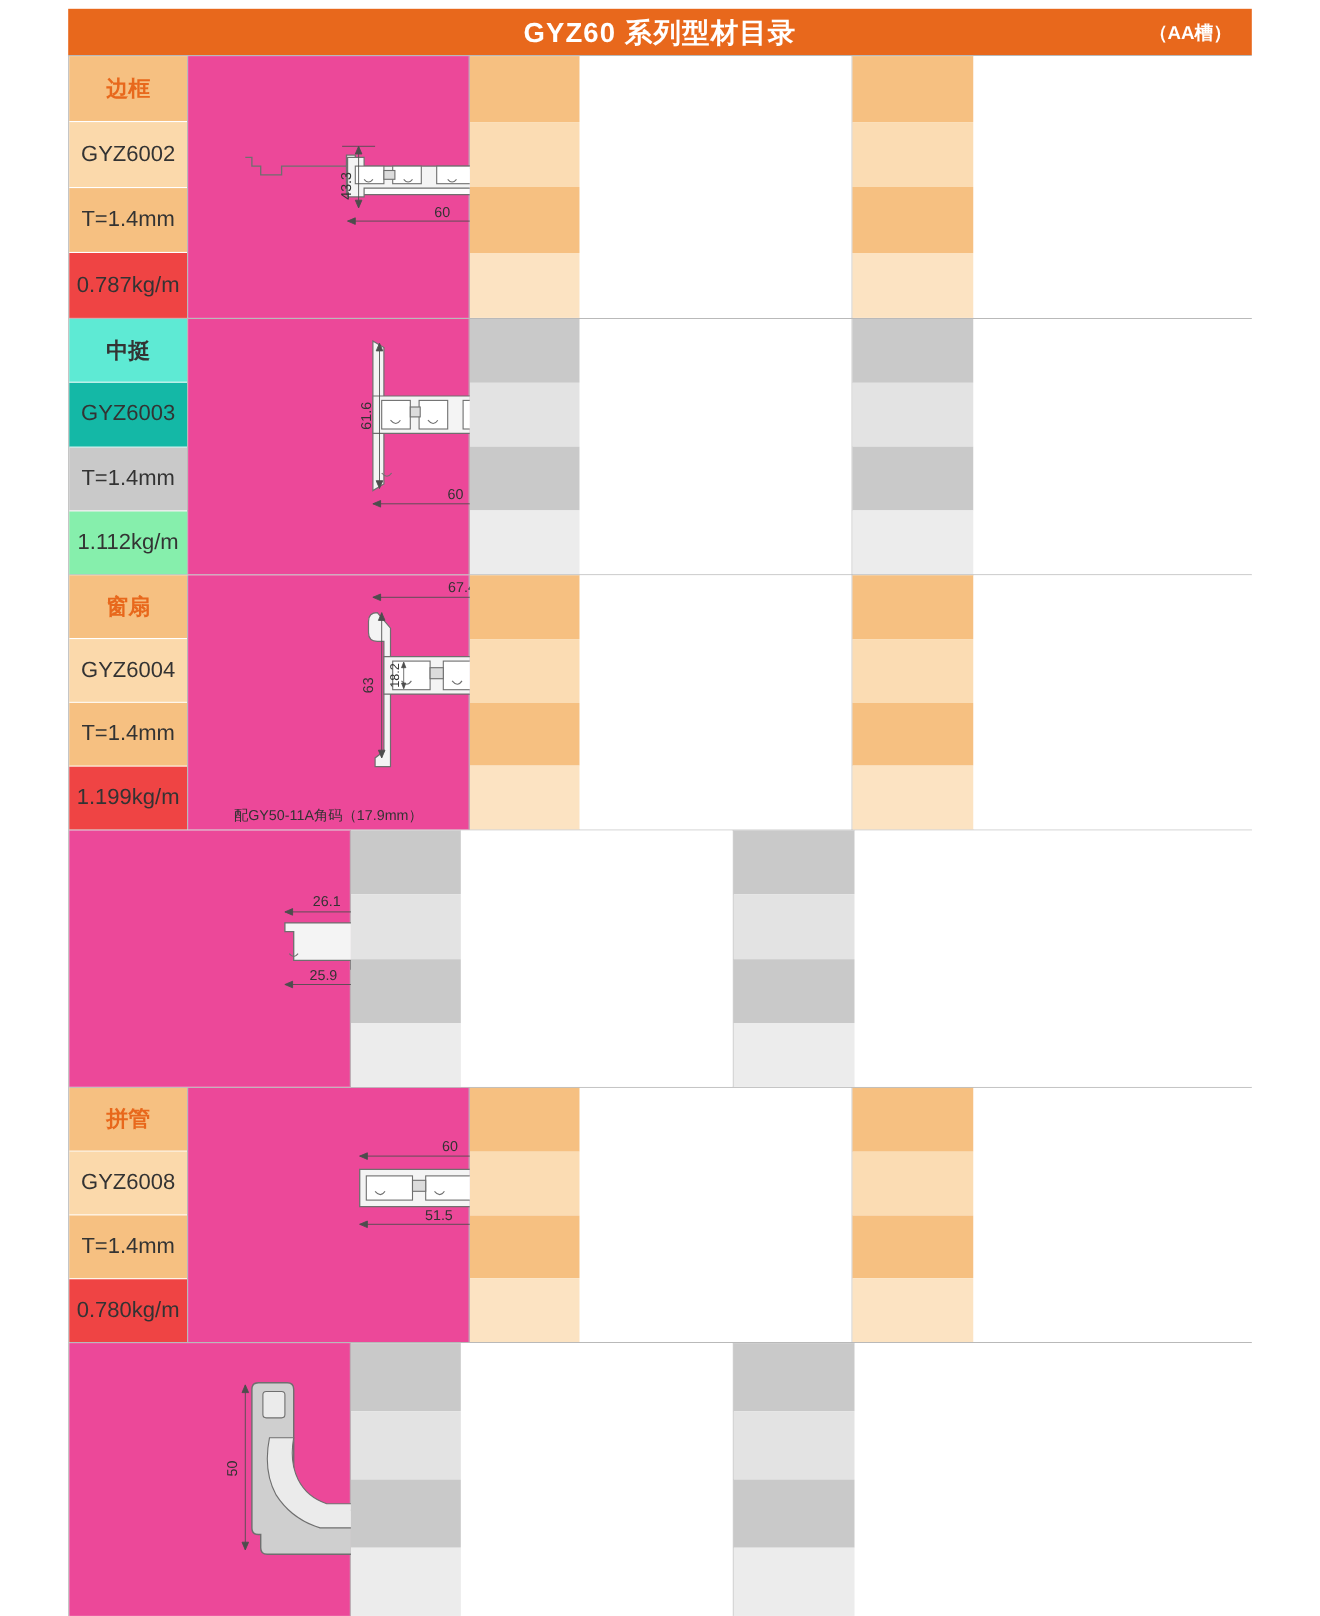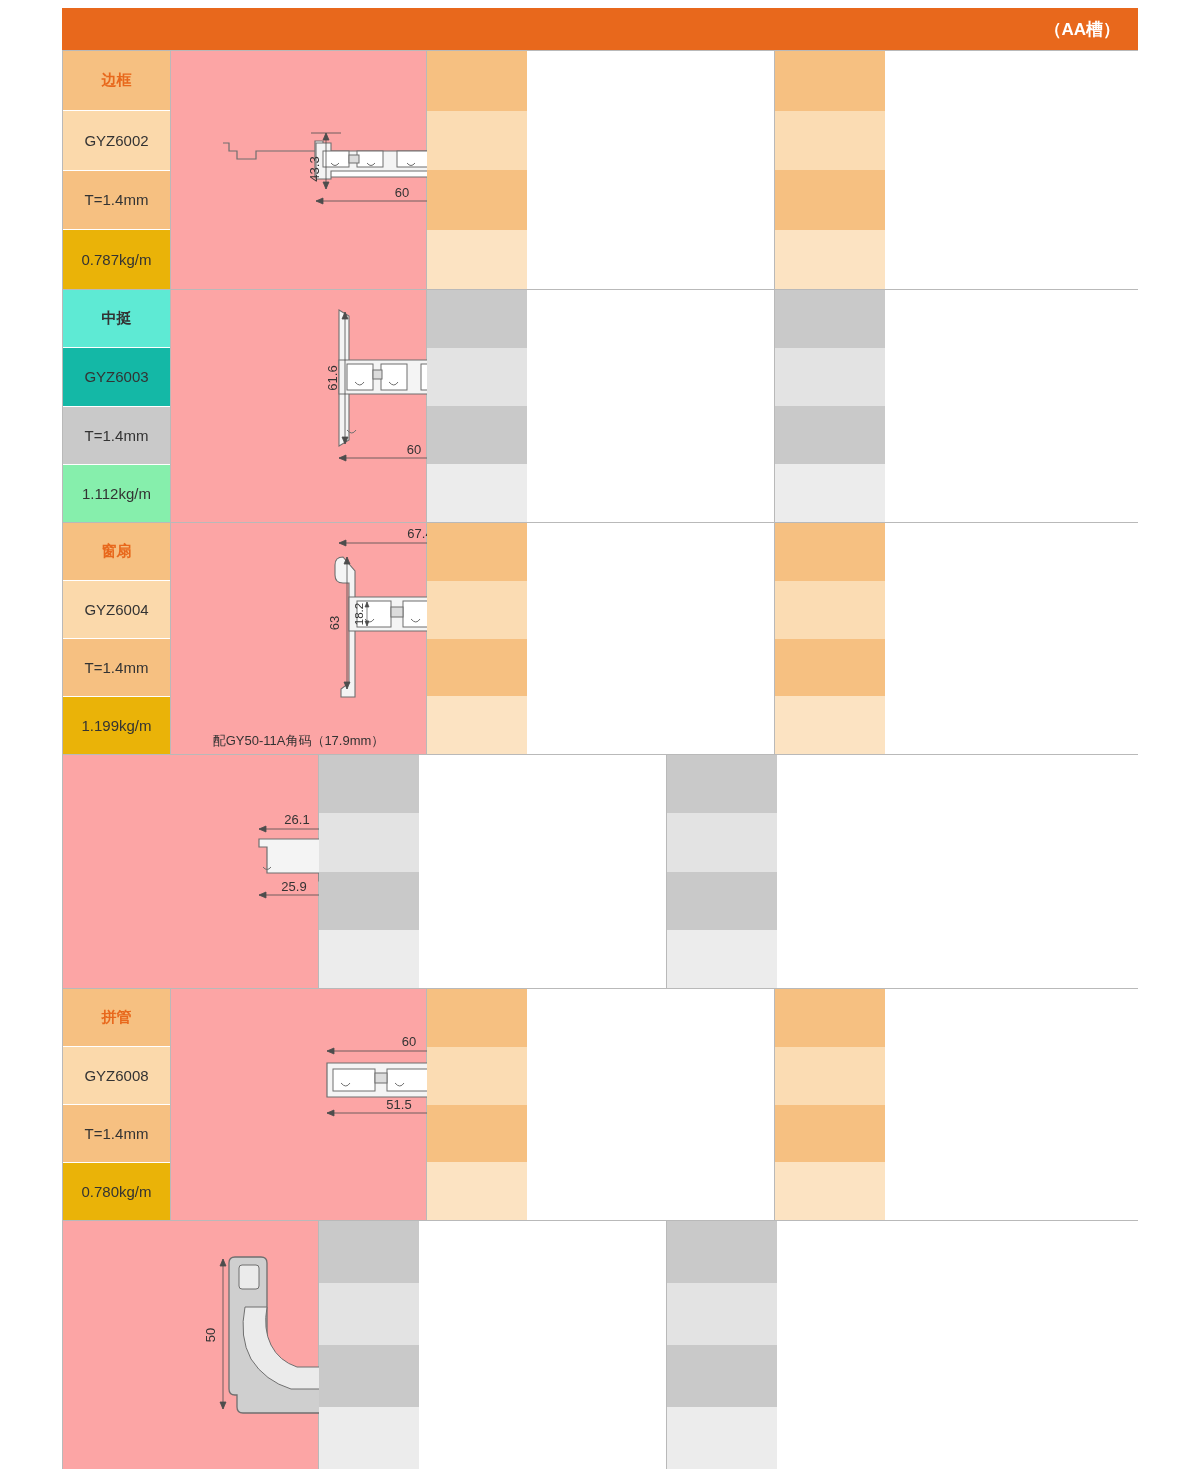--- a/index.html
+++ b/index.html
@@ -68,33 +68,33 @@
     flex: 0 0 108px;
     border-right: 1px solid #b9b9b9;
     display: flex;
     flex-direction: column;
   }
   .lbl {
     flex: 1 1 0;
     display: flex;
     align-items: center;
     justify-content: center;
-    font-size: 15px;
+    font-size: 20px;
     color: #333;
     border-bottom: 1px solid #ffffff;
   }
   .lbl:last-child { border-bottom: none; }
   .lbl.name { font-weight: bold; }
 
   .col-draw {
     width: 256px;
     flex: 0 0 256px;
     border-right: 1px solid #b9b9b9;
     position: relative;
-    background: #fca5a5;
+    background: #ec4899;
   }
   .col-mid {
     width: 348px;
     flex: 0 0 348px;
     border-right: 1px solid #b9b9b9;
     display: flex;
   }
   .col-right {
     flex: 1 1 auto;
     display: flex;
@@ -106,21 +106,21 @@
     flex-direction: column;
   }
   .stripe-col.wide { width: 110px; flex: 0 0 110px; }
   .blank-col { flex: 1 1 auto; background: #ffffff; }
   .stripe { flex: 1 1 0; }
 
   
   .orange .lbl.name { background: #f6c081; color: #e8681c; font-weight: bold; }
   .orange .lbl.code { background: #fbd9ab; }
   .orange .lbl.thick { background: #f6c081; }
-  .orange .lbl.weight { background: #eab308; }
+  .orange .lbl.weight { background: #ef4444; }
   .orange .stripe:nth-child(1) { background: #f6c081; }
   .orange .stripe:nth-child(2) { background: #fbdcb3; }
   .orange .stripe:nth-child(3) { background: #f6c081; }
   .orange .stripe:nth-child(4) { background: #fce3c2; }
 
   
   .gray .lbl.name { background: #5eead4; color: #333; font-weight: bold; }
   .gray .lbl.code { background: #14b8a6; }
   .gray .lbl.thick { background: #c9c9c9; }
   .gray .lbl.weight { background: #86efac; }
@@ -151,20 +151,21 @@
   .row-3 { height: 234px; }
   .row-4 { height: 232px; }
   .row-5 { height: 249px; }
 </style>
 </head>
 <body>
 
 <div class="page">
 
   <div class="header">
+    <div class="header-title">GYZ60 系列型材目录</div>
     <div class="header-note">（AA槽）</div>
   </div>
 
   <div class="table">
 
     <div class="row row-0 orange">
       <div class="col-labels">
         <div class="lbl name">边框</div>
         <div class="lbl code">GYZ6002</div>
         <div class="lbl thick">T=1.4mm</div>

